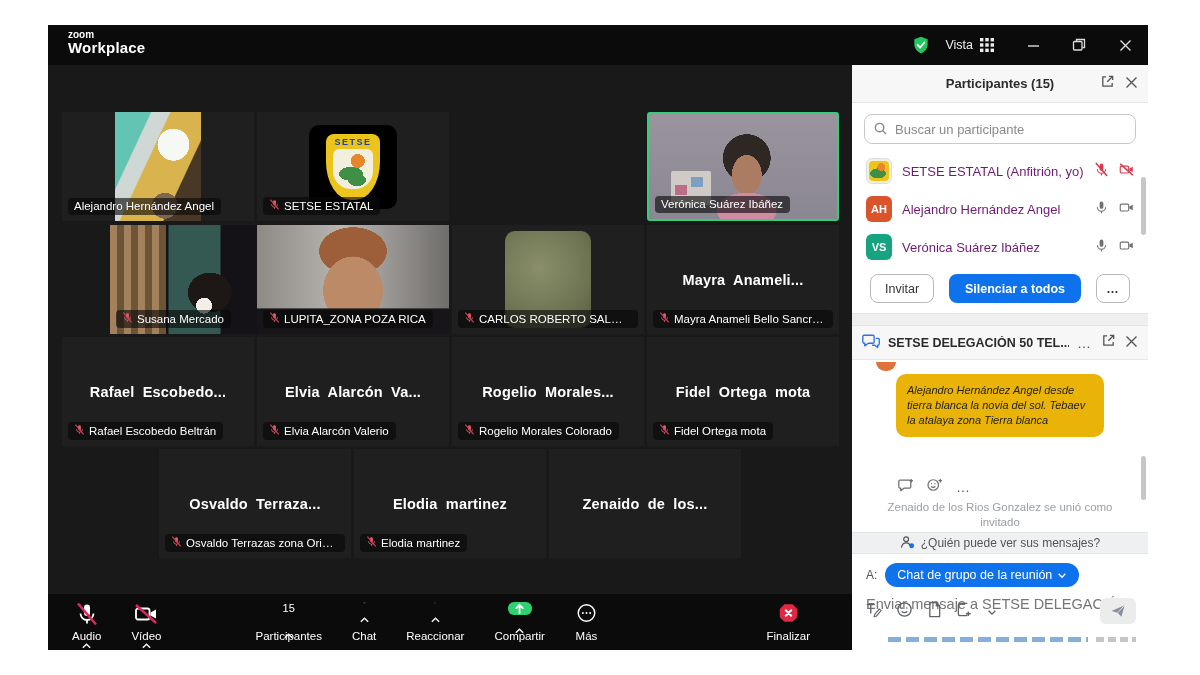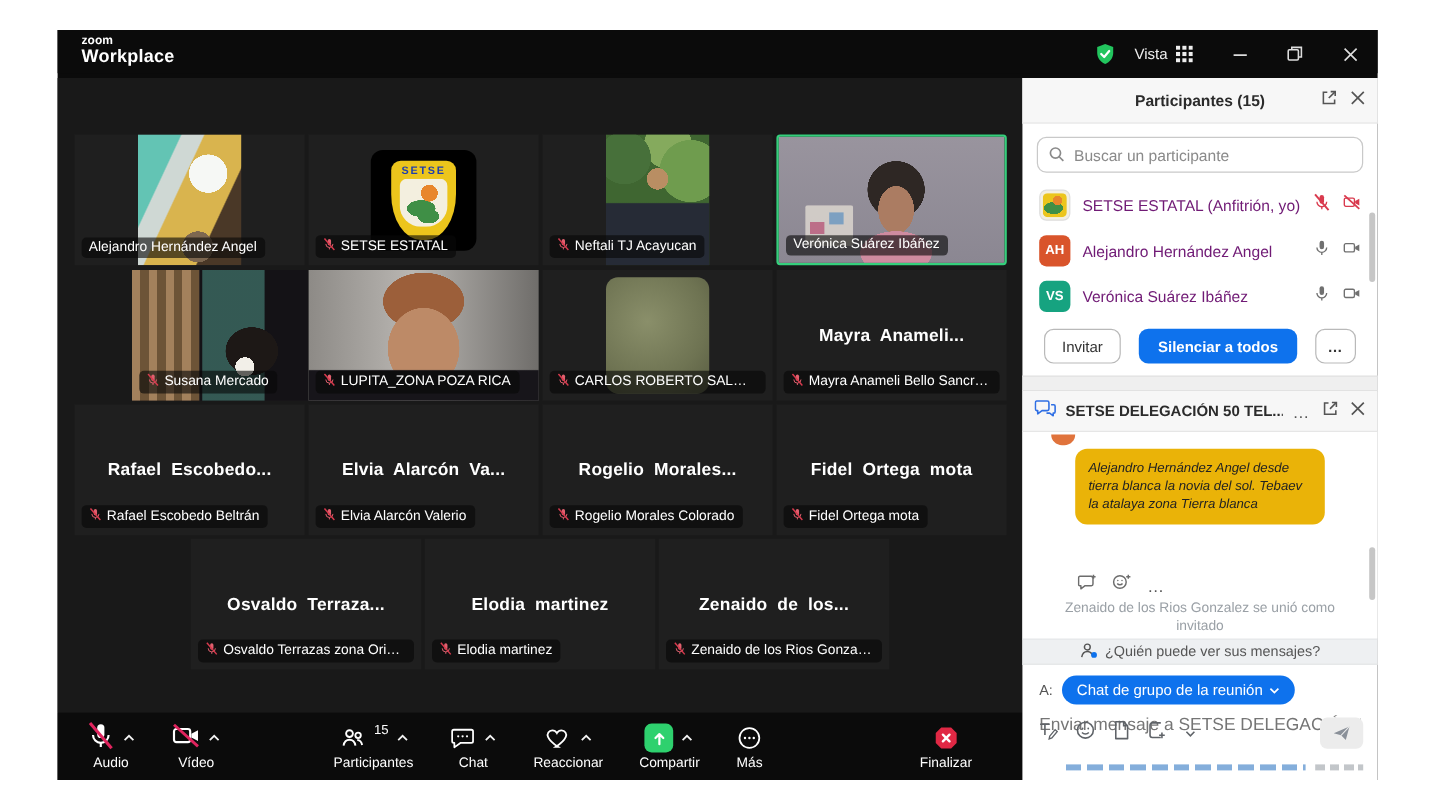--- a/index.html
+++ b/index.html
@@ -75,21 +75,21 @@
   .setse-word { position:absolute; top:3px; left:0; right:0; text-align:center; color:#1f3fae; font-weight:bold; font-size:9px; letter-spacing:1.5px; }
   .setse-inner { position:absolute; left:7px; top:15px; width:40px; height:40px; border-radius:6px 6px 45% 45%; background:
     radial-gradient(circle 7px at 62% 30%, #e8862c 0 99%, transparent 100%),
     radial-gradient(ellipse 12px 7px at 45% 62%, #3f8f46 0 99%, transparent 100%),
     radial-gradient(ellipse 9px 6px at 60% 78%, #3f8f46 0 99%, transparent 100%),
     #f3efdf; }
 
   
   .toolbar { position:absolute; left:0; top:569px; width:804px; height:56px; background:#0b0b0b; display:flex; align-items:center; padding:0 24px; }
   .tb-item { display:flex; flex-direction:column; align-items:center; margin-right:30px; color:#fff; position:relative; }
-  .tb-iconrow { height:26px; display:flex; align-items:center; gap:6px; }
+  .tb-iconrow { height:26px; display:flex; align-items:center; gap:6px;flex-direction:column; }
   .tb-label { font-size:11.5px; margin-top:2px; color:#fff; }
   .tb-count { font-size:11px; color:#fff; position:relative; top:-6px; }
   .caret { opacity:.95; }
   .mleft { margin-left:64px; }
   .tb-end { margin-left:auto; margin-right:18px; }
   .share-sq { width:24px; height:24px; border-radius:6px; background:#2ed16e; display:flex; align-items:center; justify-content:center; }
 
   
   .panel { position:absolute; left:804px; top:40px; width:296px; height:585px; background:#fff; display:flex; flex-direction:column; }
   .p-header { height:38px; background:#f7f7f7; border-bottom:1px solid #e6e6e6; display:flex; align-items:center; position:relative; flex:0 0 auto; }
@@ -211,32 +211,20 @@
         <div class="chip">
           <span><svg width="11" height="11" viewBox="0 0 24 24">
     <rect x="9" y="2.5" width="6" height="11.5" rx="3" fill="#e0606e"></rect>
     <path d="M5.5 11.5a6.5 6.5 0 0 0 13 0" fill="none" stroke="#e0606e" stroke-width="1.8"></path>
     <line x1="12" y1="18" x2="12" y2="21.5" stroke="#e0606e" stroke-width="1.8"></line>
     <line x1="3" y1="1.5" x2="21" y2="22.5" stroke="#d93a4e" stroke-width="2.6"></line>
   </svg></span>
           <span class="t">SETSE ESTATAL</span>
         </div>
       </div>
-      <div class="tile" style="left: 404px; top: 47px;">
-        <div class="vid port v-neftali"></div>
-        <div class="chip">
-          <span><svg width="11" height="11" viewBox="0 0 24 24">
-    <rect x="9" y="2.5" width="6" height="11.5" rx="3" fill="#e0606e"></rect>
-    <path d="M5.5 11.5a6.5 6.5 0 0 0 13 0" fill="none" stroke="#e0606e" stroke-width="1.8"></path>
-    <line x1="12" y1="18" x2="12" y2="21.5" stroke="#e0606e" stroke-width="1.8"></line>
-    <line x1="3" y1="1.5" x2="21" y2="22.5" stroke="#d93a4e" stroke-width="2.6"></line>
-  </svg></span>
-          <span class="t">Neftali TJ Acayucan</span>
-        </div>
-      </div>
       <div class="tile active" style="left: 599px; top: 47px;">
         <div class="vid full v-veronica"></div>
         <div class="chip">
           <span class="t">Verónica Suárez Ibáñez</span>
         </div>
       </div>
       <div class="tile" style="left: 14px; top: 160px; margin-left: 48px;">
         <div class="vid full v-susana"></div>
         <div class="chip">
           <span><svg width="11" height="11" viewBox="0 0 24 24">
@@ -351,29 +339,20 @@
     <rect x="9" y="2.5" width="6" height="11.5" rx="3" fill="#e0606e"></rect>
     <path d="M5.5 11.5a6.5 6.5 0 0 0 13 0" fill="none" stroke="#e0606e" stroke-width="1.8"></path>
     <line x1="12" y1="18" x2="12" y2="21.5" stroke="#e0606e" stroke-width="1.8"></line>
     <line x1="3" y1="1.5" x2="21" y2="22.5" stroke="#d93a4e" stroke-width="2.6"></line>
   </svg></span>
           <span class="t">Elodia martinez</span>
         </div>
       </div>
       <div class="tile" style="left: 501px; top: 384px;">
         <div class="big-name">Zenaido de los...</div>
-        <div class="chip">
-          <span><svg width="11" height="11" viewBox="0 0 24 24">
-    <rect x="9" y="2.5" width="6" height="11.5" rx="3" fill="#e0606e"></rect>
-    <path d="M5.5 11.5a6.5 6.5 0 0 0 13 0" fill="none" stroke="#e0606e" stroke-width="1.8"></path>
-    <line x1="12" y1="18" x2="12" y2="21.5" stroke="#e0606e" stroke-width="1.8"></line>
-    <line x1="3" y1="1.5" x2="21" y2="22.5" stroke="#d93a4e" stroke-width="2.6"></line>
-  </svg></span>
-          <span class="t">Zenaido de los Rios Gonzalez</span>
-        </div>
       </div>
     </div>
 
   <div class="toolbar">
     <div class="tb-item">
       <div class="tb-iconrow">
           <span id="ic-audio"><svg width="24" height="24" viewBox="0 0 24 24">
     <rect x="9" y="2.5" width="6" height="11.5" rx="3" fill="#fff"></rect>
     <path d="M5.5 11.5a6.5 6.5 0 0 0 13 0" fill="none" stroke="#fff" stroke-width="1.8"></path>
     <line x1="12" y1="18" x2="12" y2="21.5" stroke="#fff" stroke-width="1.8"></line>

